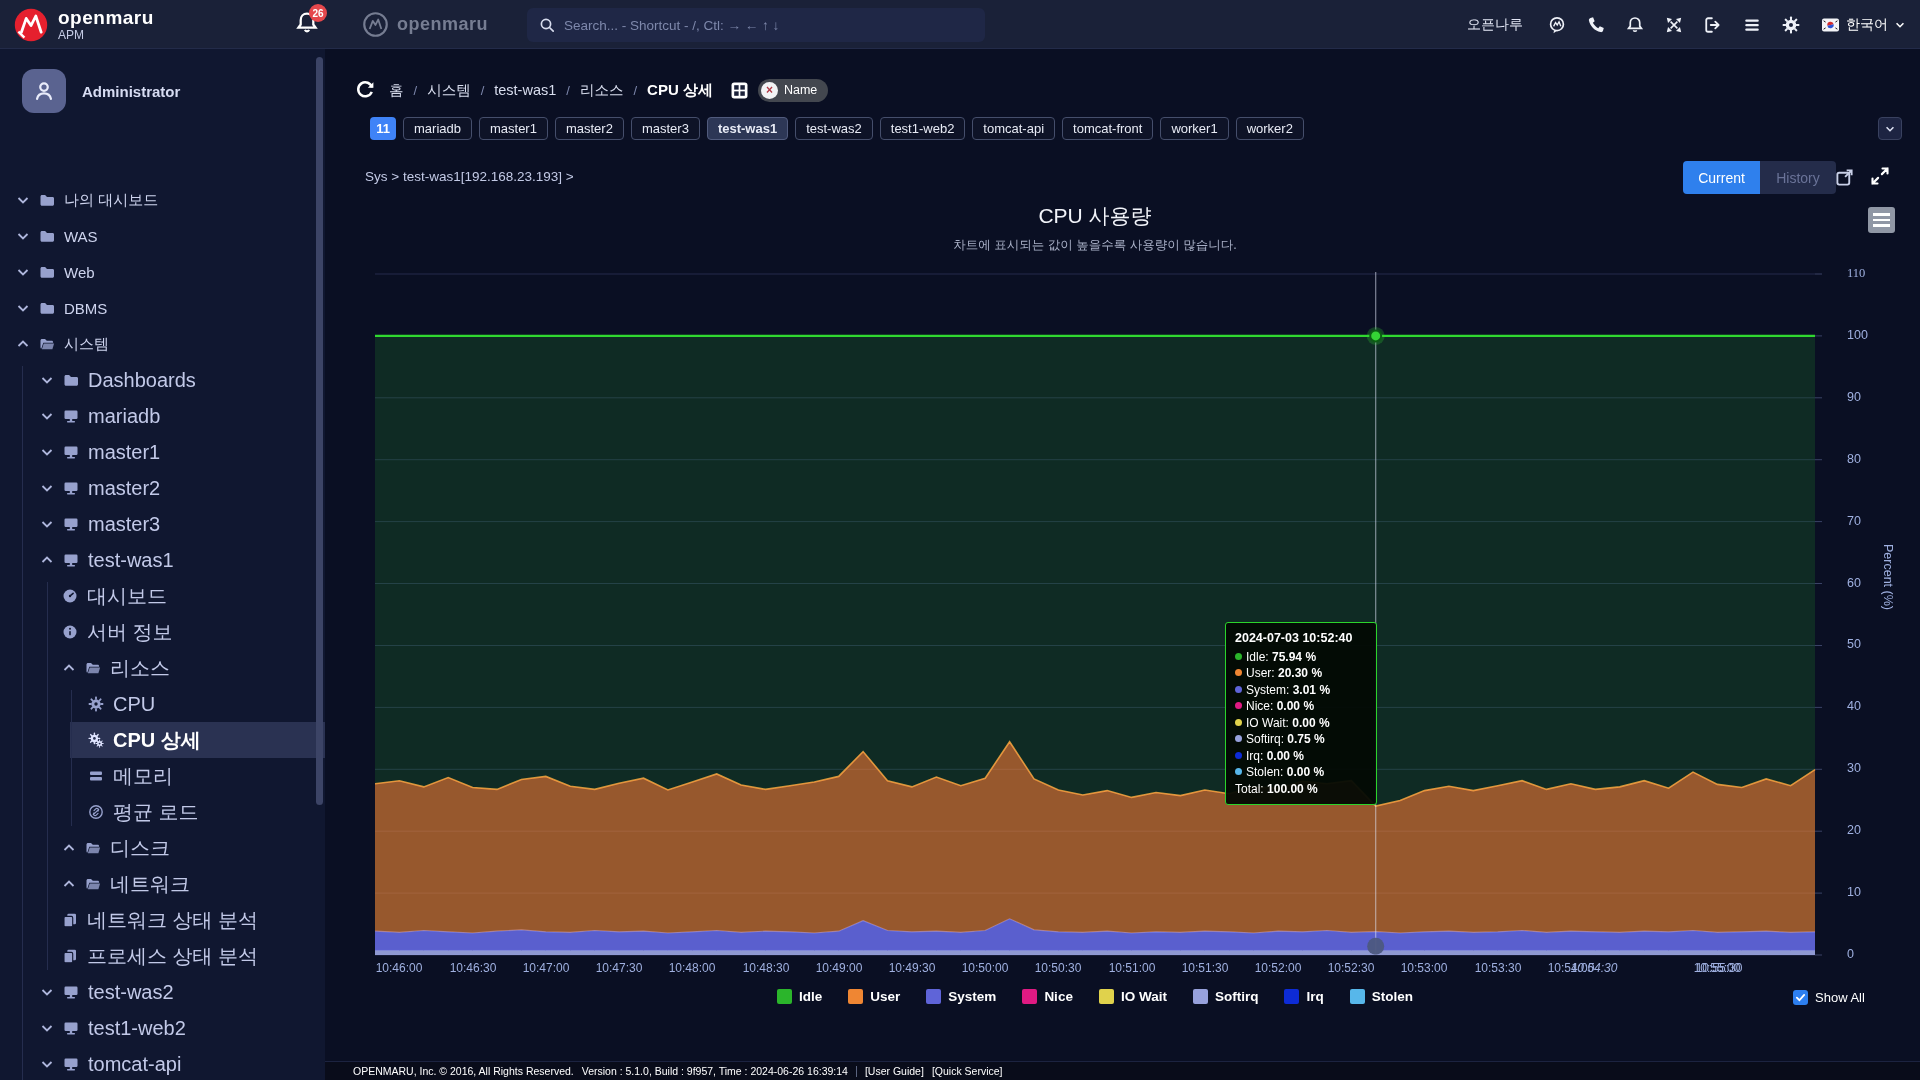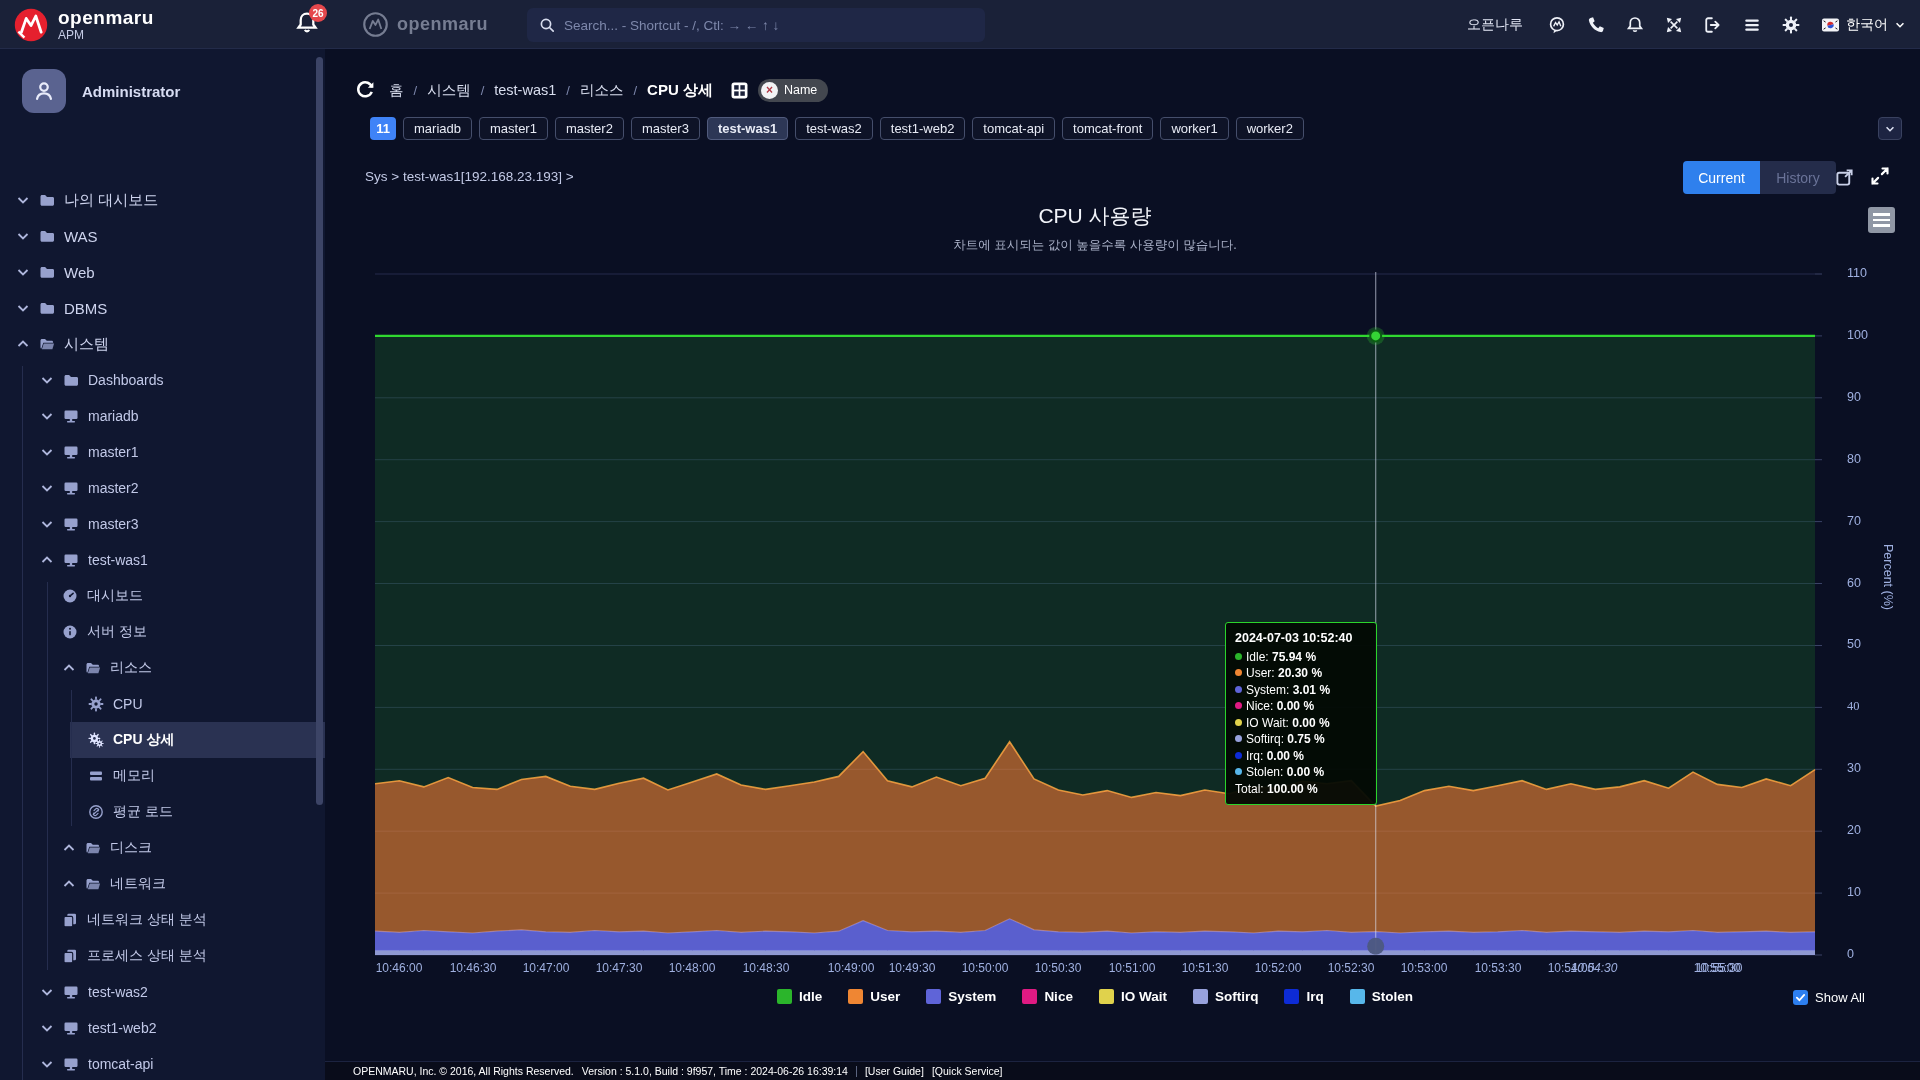--- a/index.html
+++ b/index.html
@@ -23,21 +23,21 @@
   .topbar-right .tb-icon{width:18px;height:18px;color:#eef1f8;display:inline-flex}
   .tb-user{font-size:14px;color:#e3e7f5;margin-right:4px}
   .lang{display:flex;align-items:center;gap:6px;font-size:14px;color:#fff}
 
   
   .sidebar{position:absolute;left:0;top:49px;width:325px;height:1031px;background:#101730;z-index:20}
   .profile{position:absolute;left:22px;top:20px;display:flex;align-items:center;gap:16px}
   .avatar{width:44px;height:44px;border-radius:12px;background:#5a6390;display:flex;align-items:center;justify-content:center;color:#e9ecfa}
   .profile-name{font-size:15px;font-weight:bold;color:#d7dcf2}
   .menu{position:absolute;left:0;top:133px;right:0}
-  .menu-item{height:36px;display:flex;align-items:center;gap:9px;color:#c2c9e8;font-size:14px;cursor:pointer;position:relative}
+  .menu-item{height:36px;display:flex;align-items:center;gap:9px;color:#c2c9e8;font-size:20px;cursor:pointer;position:relative}
   .menu-item .mi-chev{width:14px;height:14px;color:#aeb6dc;flex:0 0 auto;display:inline-flex}
   .menu-item .mi-icon{width:16px;height:16px;color:#97a1cd;flex:0 0 auto;display:inline-flex}
   .menu-item.lv1{padding-left:16px;font-size:15px;color:#ced4ee}
   .menu-item.lv2{padding-left:40px}
   .menu-item.lv3{padding-left:62px}
   .menu-item.lv4{padding-left:88px}
   .menu-item.selected{background:#2a3252;margin-left:70px;color:#fff;font-weight:bold}
   .menu-item.selected.lv4{padding-left:18px}
   .menu-item.selected .mi-icon{color:#dfe4ff}
   .guide{position:absolute;width:1px;background:#252d4e}
@@ -696,48 +696,48 @@
       <circle cx="1000.7" cy="65.9" r="5.5" fill="#35d435" stroke="#0c5c14" stroke-width="2"></circle>
     </svg>
 
   <div class="xlabels" id="xlabels">
       <span style="left: 24px;">10:46:00</span>
       <span style="left: 98px;">10:46:30</span>
       <span style="left: 171px;">10:47:00</span>
       <span style="left: 244px;">10:47:30</span>
       <span style="left: 317px; text-align: right;">10:48:00</span>
       <span style="left: 391px;">10:48:30</span>
-      <span style="left: 464px; margin-left: 12px;">10:49:00</span>
+      <span style="left: 464px;">10:49:00</span>
       <span style="left: 537px;">10:49:30</span>
       <span style="left: 610px;">10:50:00</span>
       <span style="left: 683px;">10:50:30</span>
       <span style="left: 757px;">10:51:00</span>
       <span style="left: 830px;">10:51:30</span>
       <span style="left: 903px;">10:52:00</span>
       <span style="left: 976px;">10:52:30</span>
       <span style="left: 1049px;">10:53:00</span>
       <span style="left: 1123px;">10:53:30</span>
       <span style="left: 1196px;">10:54:00</span>
       <span style="left: 1219px; font-style: italic;">10:54:30</span>
       <span style="left: 1342px;">10:55:00</span>
       <span style="left: 1344px; text-align: right;">10:55:30</span>
     </div>
   <div class="ylabels" id="ylabels">
       <span style="top: 677px;">0</span>
       <span style="top: 615px;">10</span>
       <span style="top: 553px;">20</span>
       <span style="top: 491px;">30</span>
-      <span style="top: 429px; font-family: Liberation Serif, serif;">40</span>
+      <span style="top: 429px;">40</span>
       <span style="top: 367px;">50</span>
       <span style="top: 306px;">60</span>
       <span style="top: 244px;">70</span>
       <span style="top: 182px;">80</span>
       <span style="top: 120px;">90</span>
       <span style="top: 58px;">100</span>
-      <span style="top: -4px;">110</span>
+      <span style="top: -4px; font-family: Liberation Serif, serif;">110</span>
     </div>
   <div class="ylab-title">Percent (%)</div>
 
   <div class="legend" id="legend">
       <span class="leg-item">
         <span class="leg-sw" style="background:#2bb52b"></span>
         <span class="leg-label">Idle</span>
       </span>
       <span class="leg-item">
         <span class="leg-sw" style="background:#ef8633"></span>

